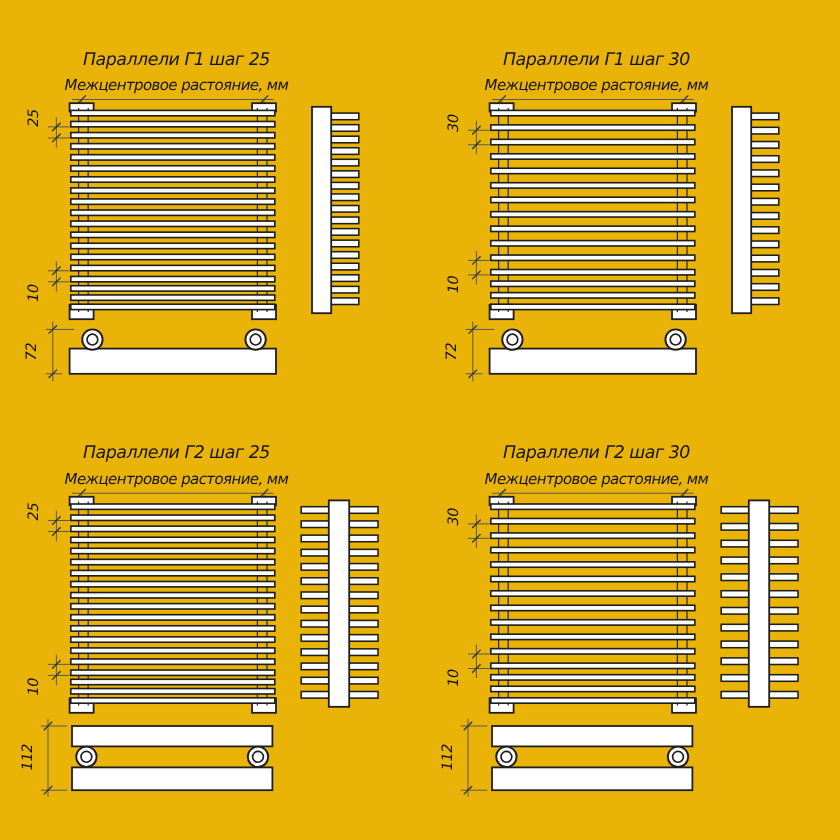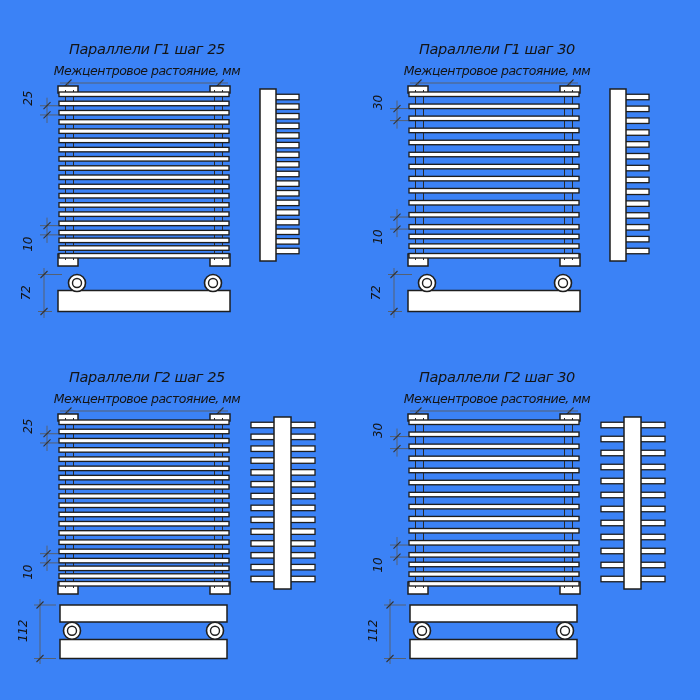--- a/index.html
+++ b/index.html
@@ -1,16 +1,16 @@
 <!DOCTYPE html>
 <html><head>
 <meta charset="utf-8">
 <style>
   html,body{margin:0;padding:0;background:#ffffff;}
-  .sheet{position:relative;width:700px;height:700px;background:#3b82f6;overflow:hidden;
+  .sheet{position:relative;width:700px;height:700px;background:#eab308;overflow:hidden;
          font-family:"DejaVu Sans",sans-serif;}
   svg{display:block;}
   text{fill:#141414;}
   .title{font:italic 14.5px "DejaVu Sans",sans-serif;letter-spacing:-0.4px;}
   .subtitle{font:italic 12.5px "DejaVu Sans",sans-serif;letter-spacing:-0.5px;}
   .dim{font:italic 12px "DejaVu Sans",sans-serif;letter-spacing:-0.3px;}
   .outline{fill:#ffffff;stroke:#1e1e1e;stroke-width:1.5;}
   .bar{fill:#ffffff;stroke:#1e1e1e;stroke-width:1.35;}
   .tooth{fill:#ffffff;stroke:#1e1e1e;stroke-width:1.3;}
   .circ{fill:#ffffff;stroke:#1e1e1e;stroke-width:1.6;}

